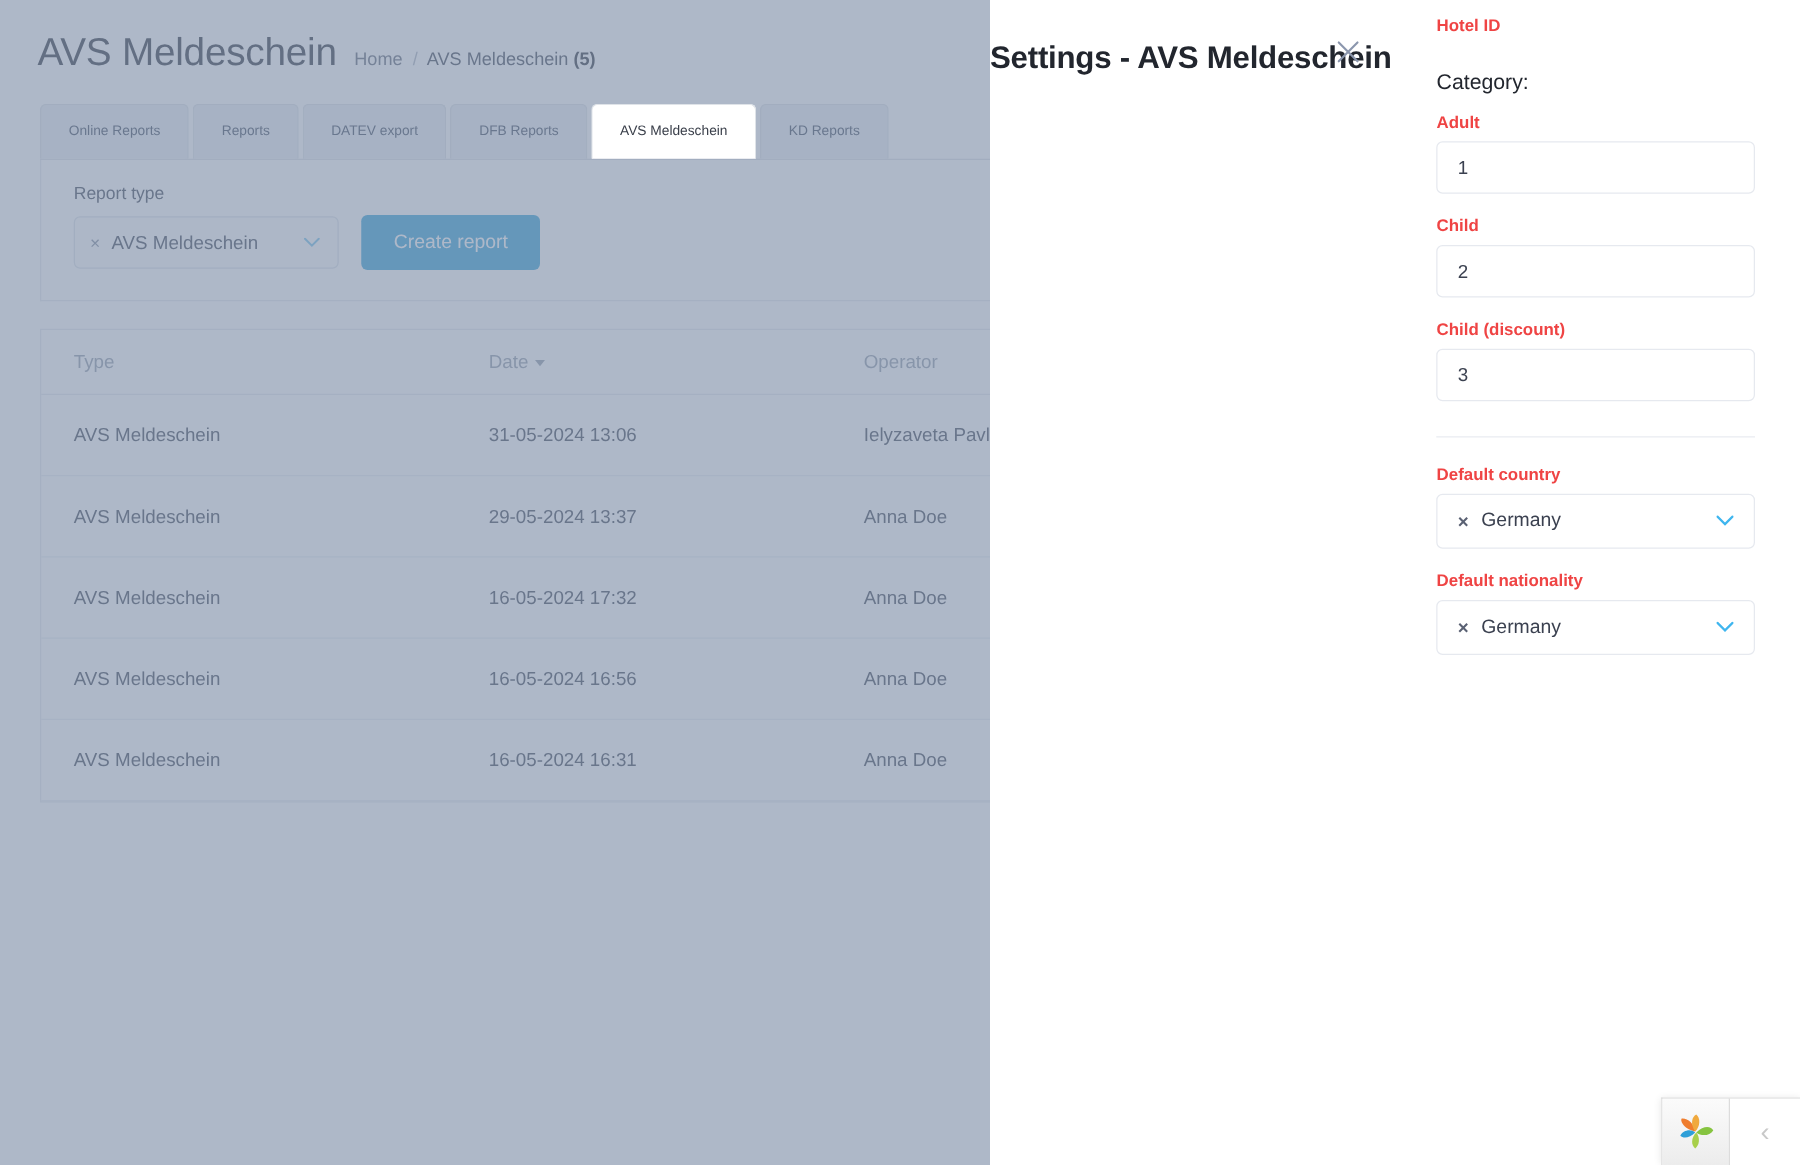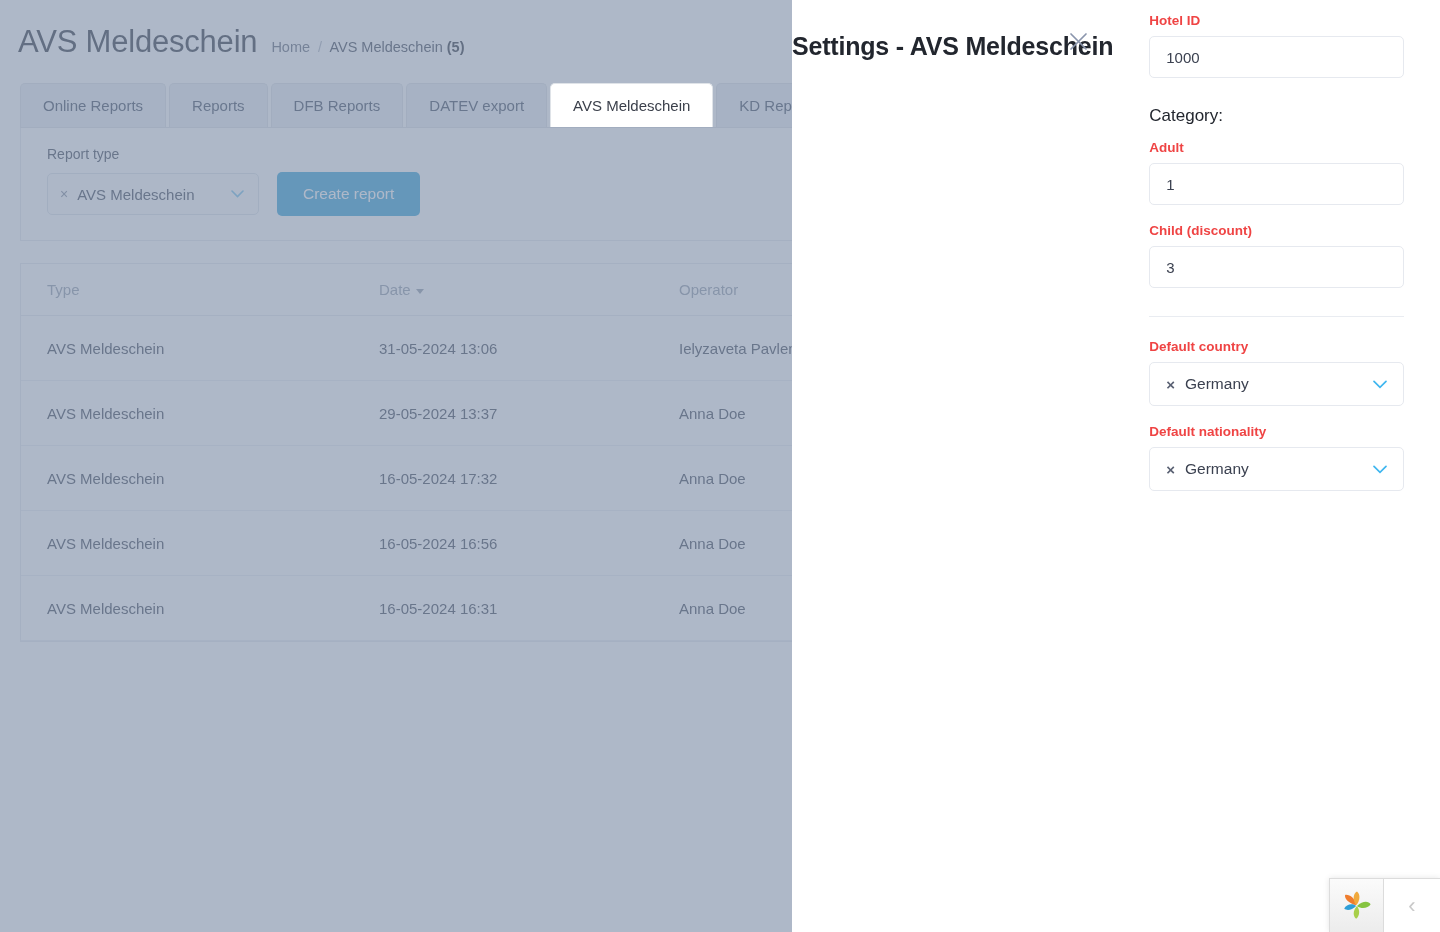--- a/index.html
+++ b/index.html
@@ -15,21 +15,21 @@
   #app {
     position: relative;
     width: 1440px;
     height: 932px;
     overflow: hidden;
   }
 
   
   .bg-page {
     position: absolute;
-    left: 4px; top: 0;
+    left: 16px; top: 0;
     width: 900px;
     height: 932px;
     background: #ffffff;
     overflow: hidden;
   }
 
   .bg-inner {
     position: absolute;
     left: 0; top: 0;
     width: 1440px;
@@ -58,21 +58,21 @@
 
   .tabs {
     display: flex;
     align-items: flex-end;
     margin: 24px 0 0 16px;
     border-bottom: 1px solid #dfe3e8;
     height: 44px;
   }
   .tab {
     padding: 11px 22px;
-    font-size: 15px;
+    font-size: 11px;
     color: #4a5568;
     background: #eceff3;
     border: 1px solid #dfe3e8;
     border-bottom: none;
     border-radius: 5px 5px 0 0;
     margin-right: 3px;
     line-height: 21px;
     white-space: nowrap;
   }
   .tab.active {
@@ -368,22 +368,22 @@
           <span>Home</span>
           <span class="crumb-sep">/</span>
           <span class="crumb-current">AVS Meldeschein</span>
           <span class="crumb-count">(5)</span>
         </div>
       </div>
 
       <div class="tabs">
         <div class="tab">Online Reports</div>
         <div class="tab">Reports</div>
+        <div class="tab">DATEV export</div>
         <div class="tab">DFB Reports</div>
-        <div class="tab">DATEV export</div>
         <div class="tab active">AVS Meldeschein</div>
         <div class="tab">KD Reports</div>
       </div>
 
       <div class="filter-card">
         <div class="filter-label">Report type</div>
         <div class="filter-row">
           <div class="bg-select">
             <span class="x-mark">×</span>
             <span>AVS Meldeschein</span>
@@ -446,30 +446,33 @@
         <svg width="19" height="19" viewBox="0 0 19 19">
           <path d="M2 2L17 17M17 2L2 17" stroke="#8b96ad" stroke-width="1.7" stroke-linecap="round"></path>
         </svg>
       </div>
     </div>
 
     <div class="panel-body">
 
       <div class="field field-gap">
         <label class="field-label">Hotel ID</label>
-        <input class="text-input" type="text" value="1000" style="">
       </div>
 
       <div class="section-label">Category:</div>
 
       <div class="field field-gap">
         <label class="field-label">Adult</label>
         <input class="text-input" type="text" value="1" style="">
       </div>
 
+      <div class="field field-gap">
+        <label class="field-label">Child</label>
+        <input class="text-input" type="text" value="2" style="">
+      </div>
 
       <div class="field">
         <label class="field-label">Child (discount)</label>
         <input class="text-input" type="text" value="3" style="">
       </div>
 
       <div class="divider"></div>
 
       <div class="field field-gap">
         <label class="field-label">Default country</label>

